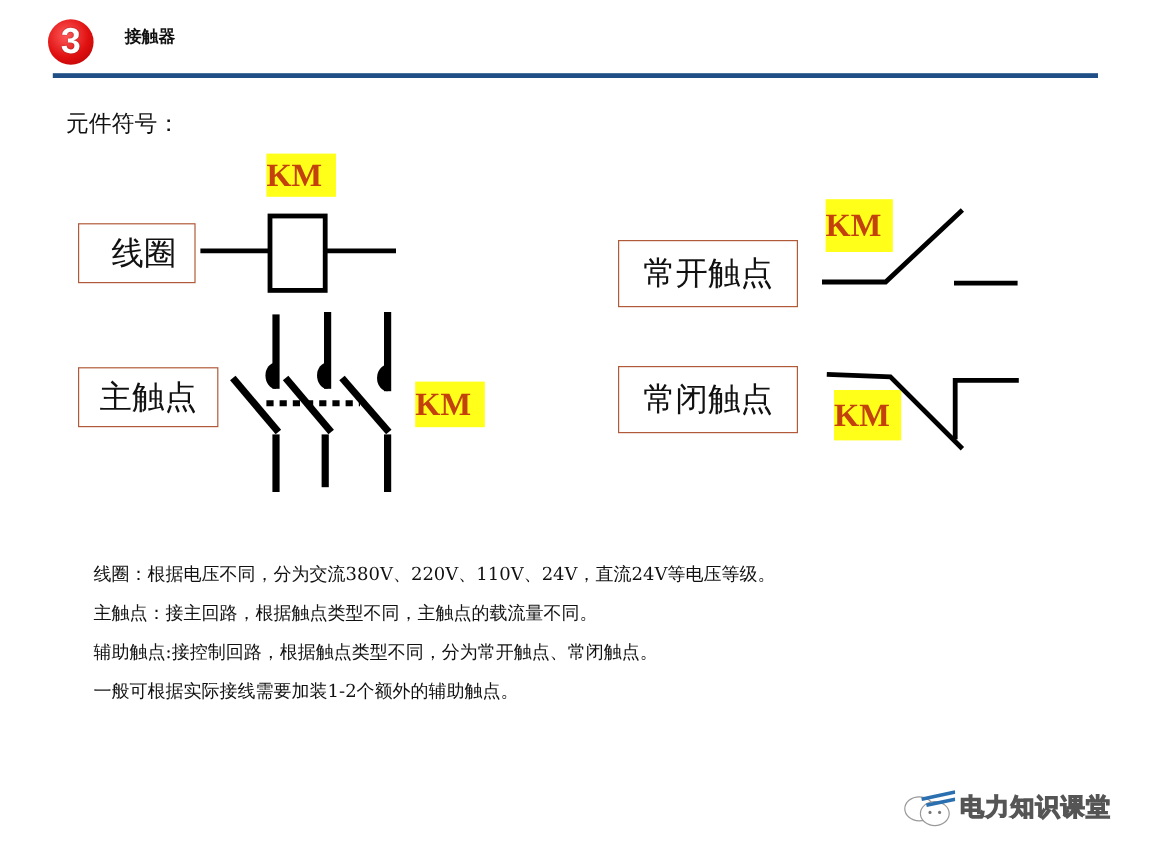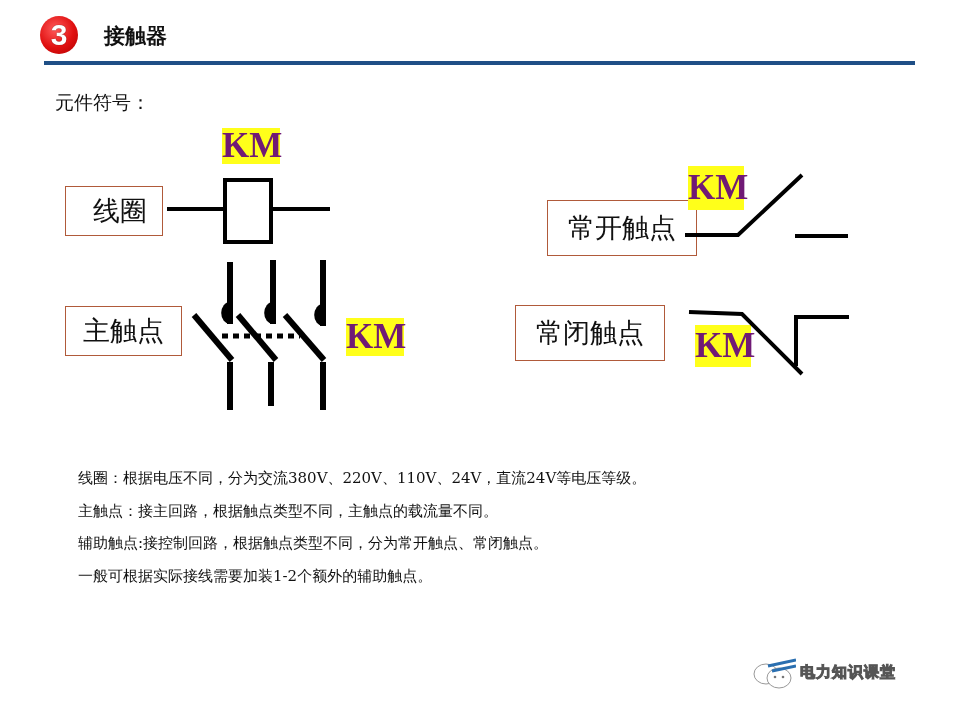--- a/index.html
+++ b/index.html
@@ -3,32 +3,32 @@
 <meta charset="utf-8">
 <style>
   html, body { margin: 0; padding: 0; }
   body { width: 960px; height: 720px; background: #ffffff; position: relative; overflow: hidden;
          font-family: "DejaVu Sans", sans-serif; color: #111; }
   .abs { position: absolute; }
   .badge { left: 40px; top: 16px; width: 38px; height: 38px; border-radius: 50%;
            background: radial-gradient(circle at 40% 35%, #ff5a5a 0%, #e01010 55%, #b00000 100%);
            color: #fff; font-family: "Liberation Sans", sans-serif; font-size: 30px; font-weight: bold;
            text-align: center; line-height: 38px; text-shadow: 0 0 1px #600; }
-  .title { left: 104px; top: 22px; font-size: 21px; font-weight: bold; font-family: "DejaVu Serif", serif; }
+  .title { left: 104px; top: 22px; font-size: 14px; font-weight: bold; font-family: "DejaVu Serif", serif; }
   .divider { left: 44px; top: 61px; width: 871px; height: 4px; background: #1f4f86; }
   .subtitle { left: 55px; top: 90px; font-size: 19px; font-family: Liberation Sans, sans-serif; }
   .label-box { border: 1px solid #b05a3a; background: #fff; font-size: 27px; text-align: center;
                font-family: "DejaVu Sans", sans-serif; display: flex; align-items: center; justify-content: center; }
-  .km { background: #ffff1a; color: #701a75; font-family: "Liberation Serif", serif; font-weight: bold;
-        font-size: 35px; text-align: right; line-height: 36px; }
+  .km { background: #ffff1a; color: #c2410c; font-family: "Liberation Serif", serif; font-weight: bold;
+        font-size: 27px; text-align: left; line-height: 36px; }
   svg.sym { position: absolute; overflow: visible; }
   .desc { left: 78px; top: 462px; font-size: 15px; line-height: 32.5px; font-family: "DejaVu Serif", serif; }
   .desc div { white-space: nowrap; }
   .watermark { left: 752px; top: 654px; display: flex; align-items: center; gap: 4px; }
-  .wm-text { font-size: 15px; font-weight: bold; color: #737373; font-family: Liberation Mono, monospace;
+  .wm-text { font-size: 20px; font-weight: bold; color: #737373; font-family: Liberation Mono, monospace;
              -webkit-text-stroke: 1px #555; letter-spacing: 1px; }
 </style>
 </head>
 <body>
 
 <div class="abs badge">3</div>
 <div class="abs title">接触器</div>
 <div class="abs divider"></div>
 
 <div class="abs subtitle">元件符号：</div>
@@ -60,21 +60,21 @@
   <line x1="91" y1="112" x2="91" y2="156" stroke="#000" stroke-width="6"></line>
 
   <line x1="143" y1="10" x2="143" y2="76" stroke="#000" stroke-width="6"></line>
   <path d="M143 54 A8 10 0 0 0 143 76 Z" fill="#000"></path>
   <line x1="105" y1="65" x2="144" y2="110" stroke="#000" stroke-width="6"></line>
   <line x1="143" y1="112" x2="143" y2="160" stroke="#000" stroke-width="6"></line>
 
   <line x1="42" y1="86" x2="120" y2="86" stroke="#000" stroke-width="5" stroke-dasharray="6,5"></line>
 </svg>
 
-<div class="abs label-box" style="left:515px;top:200px;width:148px;height:54px;margin-left:32px;">
+<div class="abs label-box" style="left:515px;top:200px;width:148px;height:54px;">
   <span>常开触点</span>
 </div>
 <div class="abs km" style="left:688px;top:166px;width:56px;height:44px;line-height:44px;">KM</div>
 <svg class="sym" style="left:680px;top:170px;" width="180" height="80">
   <polyline points="5,65 58,65 122,5" fill="none" stroke="#000" stroke-width="4"></polyline>
   <line x1="115" y1="66" x2="168" y2="66" stroke="#000" stroke-width="4"></line>
 </svg>
 
 <div class="abs label-box" style="left:515px;top:305px;width:148px;height:54px;">
   <span>常闭触点</span>

